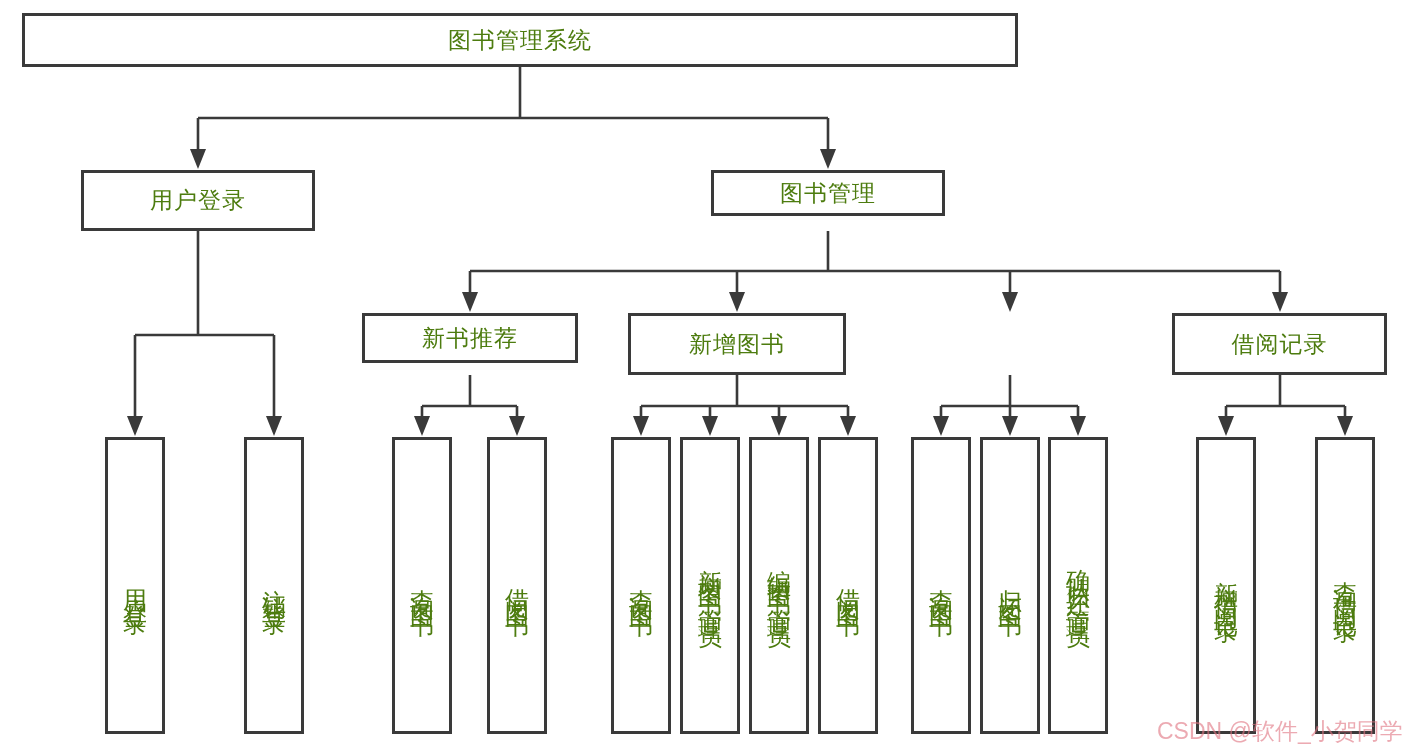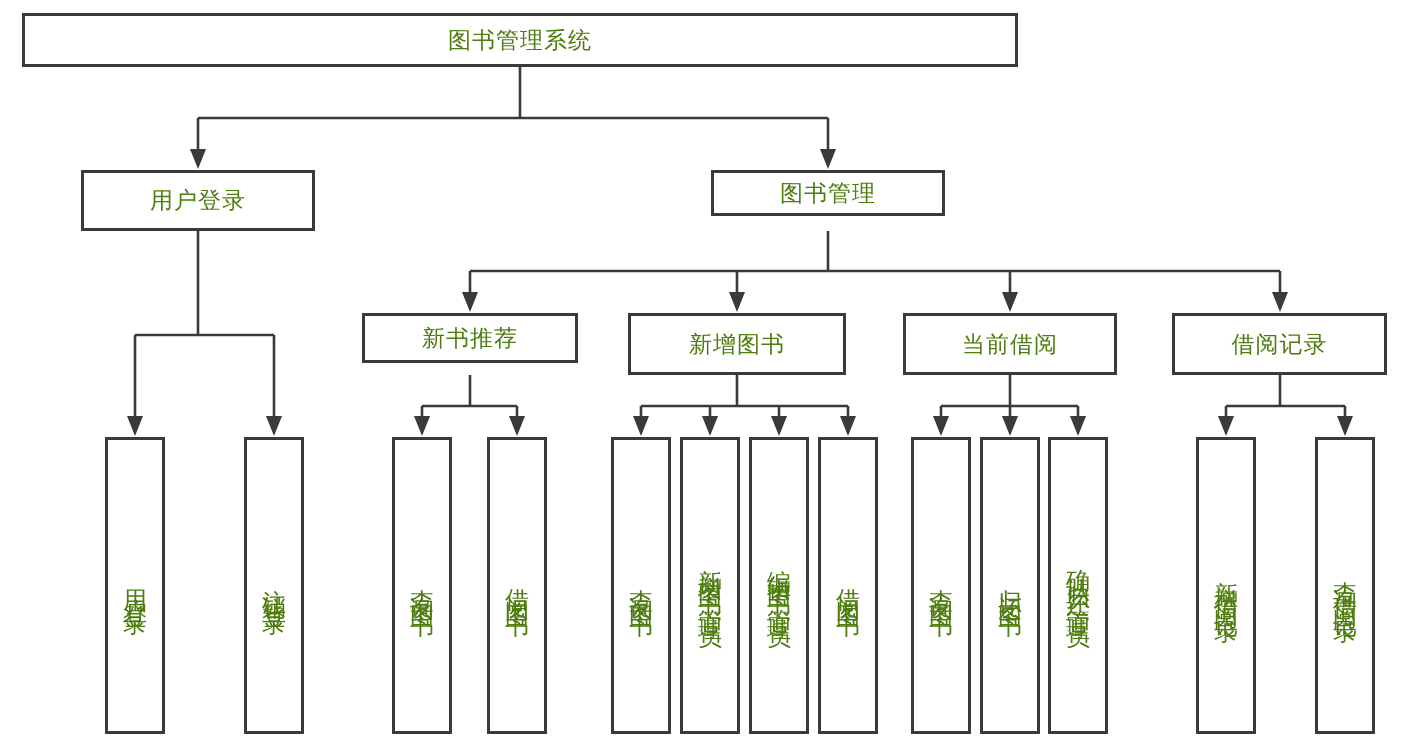--- a/index.html
+++ b/index.html
@@ -91,35 +91,35 @@
     </g>
   </svg>
 
   <div class="node hnode" style="left:22px; top:13px; width:996px; height:54px;">图书管理系统</div>
 
   <div class="node hnode" style="left:81px; top:170px; width:234px; height:61px;">用户登录</div>
   <div class="node hnode" style="left:711px; top:170px; width:234px; height:46px;">图书管理</div>
 
   <div class="node hnode" style="left:362px; top:313px; width:216px; height:50px;">新书推荐</div>
   <div class="node hnode" style="left:628px; top:313px; width:218px; height:62px;">新增图书</div>
-  <div class="node hnode" style="left:903px; top:313px; width:214px; height:62px;">当前借阅</div>
   <div class="node hnode" style="left:1172px; top:313px; width:215px; height:62px;">借阅记录</div>
 
   <div class="node vnode" style="left:105px;">用户登录</div>
   <div class="node vnode" style="left:244px;">注销登录</div>
 
   <div class="node vnode" style="left:392px;">查询图书</div>
   <div class="node vnode" style="left:487px;">借阅图书</div>
 
   <div class="node vnode" style="left:611px;">查询图书</div>
   <div class="node vnode" style="left:680px;">新增图书（管理员）</div>
   <div class="node vnode" style="left:749px;">编辑图书（管理员）</div>
   <div class="node vnode" style="left:818px;">借阅图书</div>
 
   <div class="node vnode" style="left:911px;">查询图书</div>
   <div class="node vnode" style="left:980px;">归还图书</div>
   <div class="node vnode" style="left:1048px;">确认归还（管理员）</div>
 
   <div class="node vnode" style="left:1196px;">新增借阅记录</div>
   <div class="node vnode" style="left:1315px;">查询借阅记录</div>
 
+  <div class="watermark">CSDN @软件_小贺同学</div>
 
 </div>
 
 </body></html>

